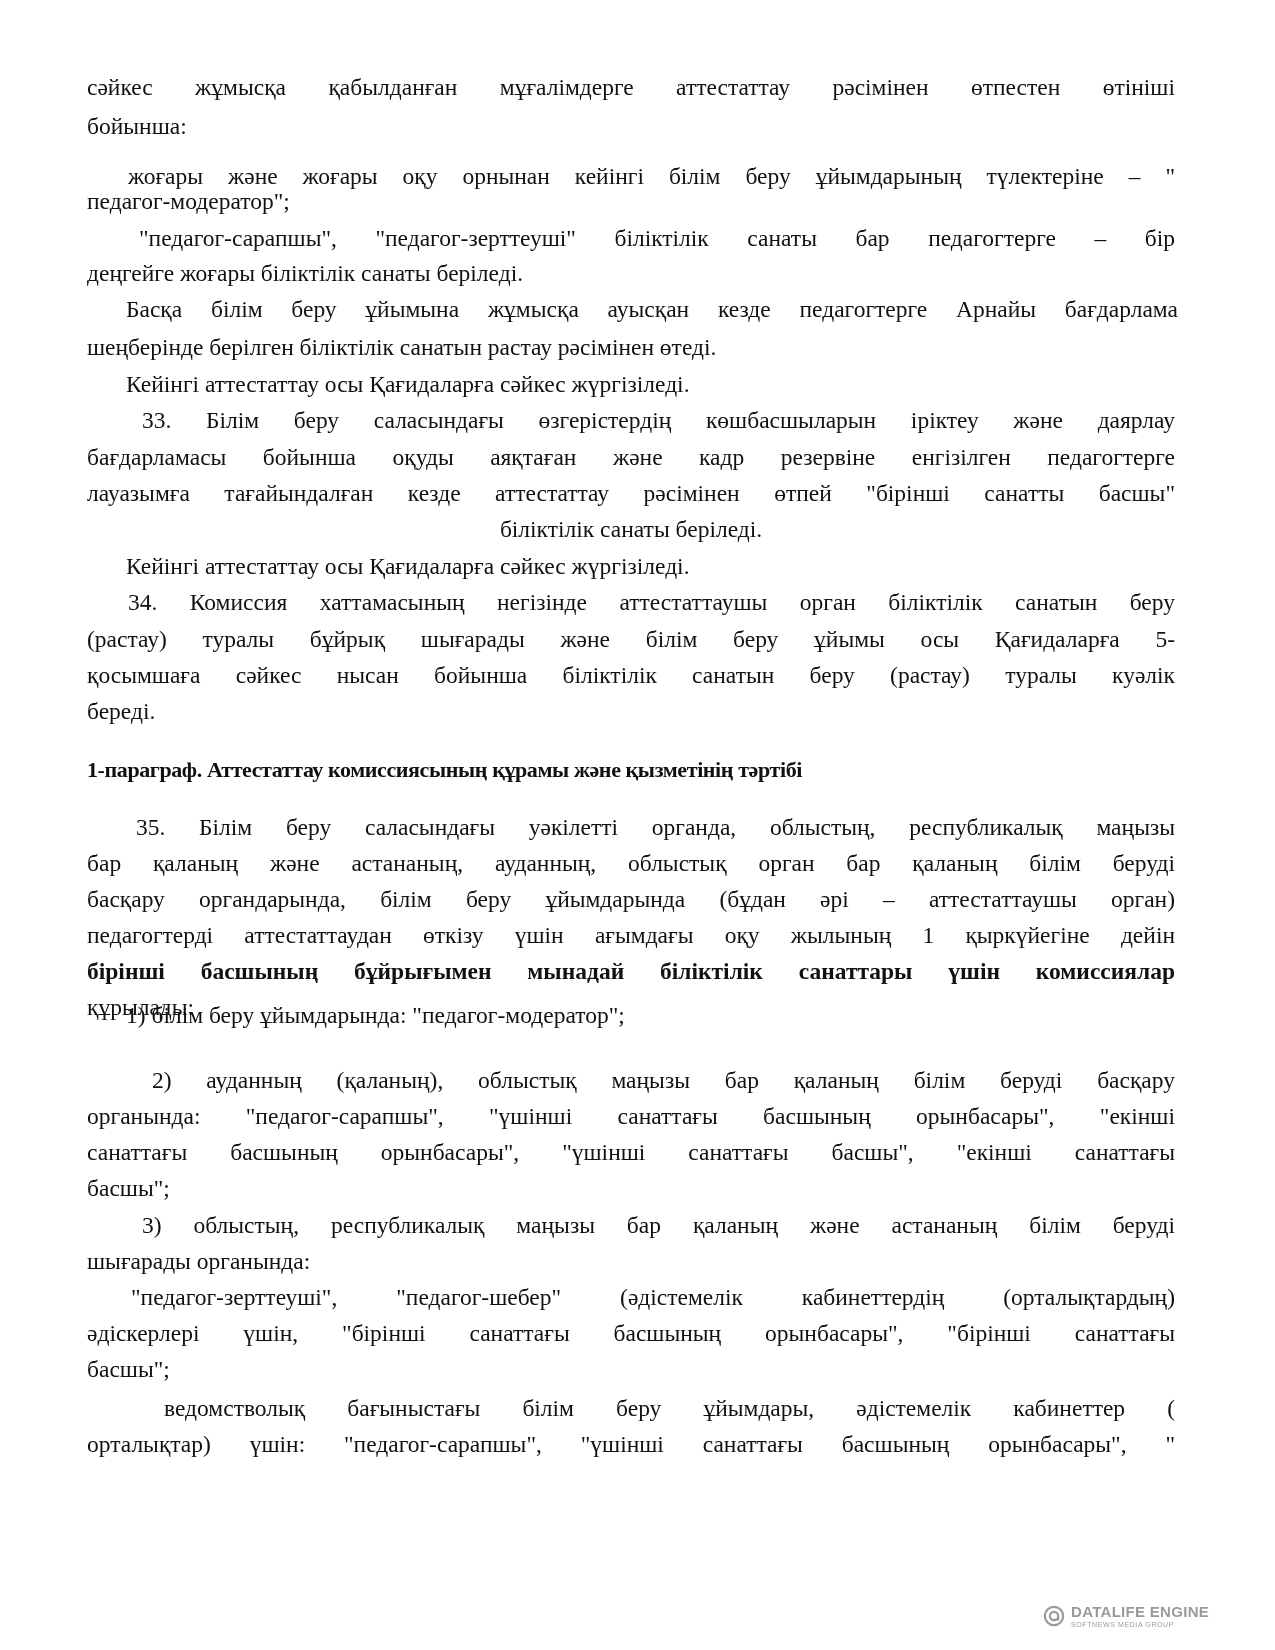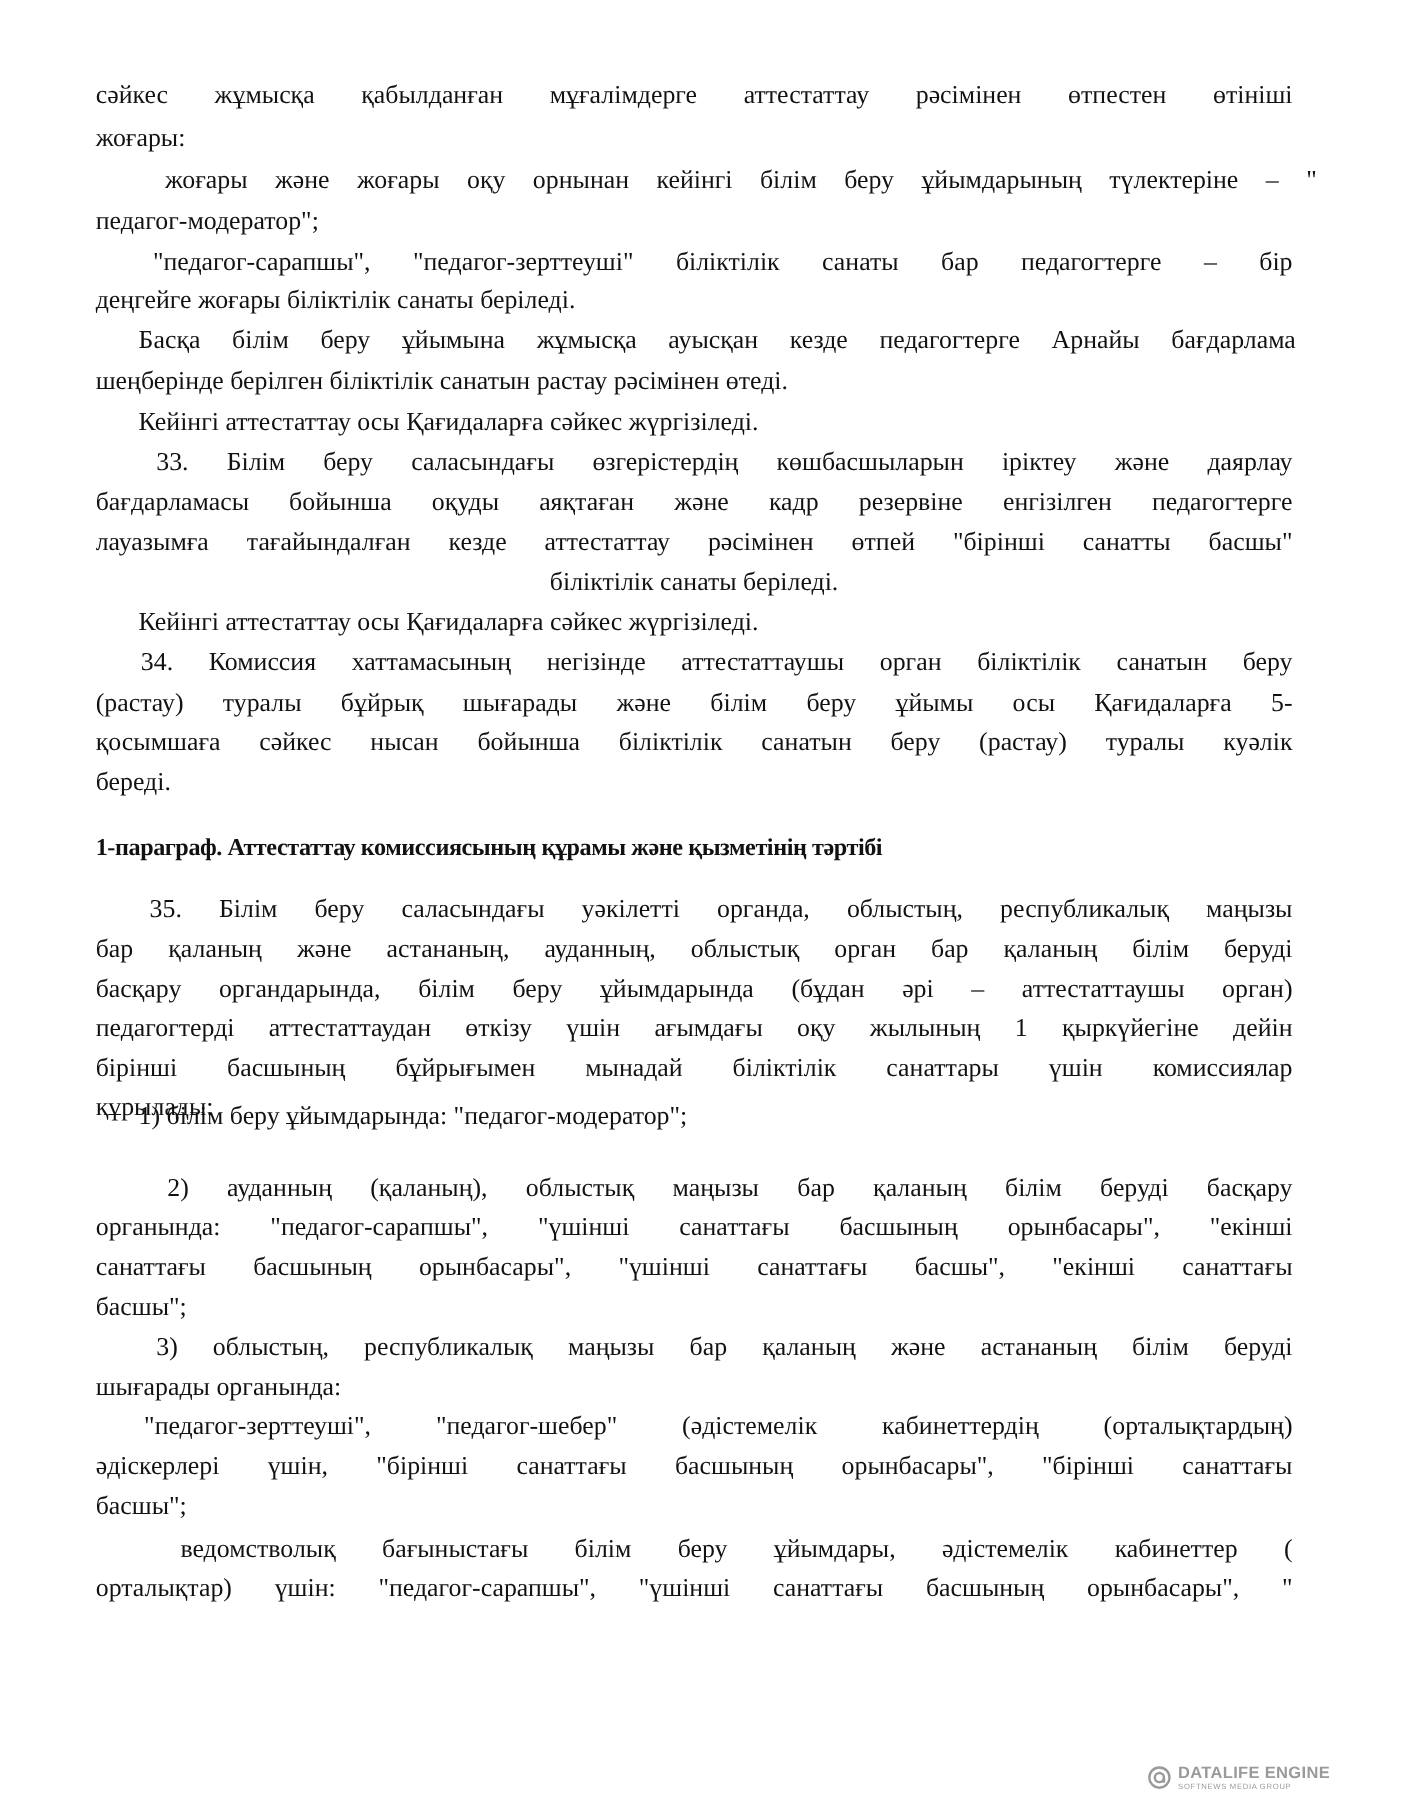--- a/index.html
+++ b/index.html
@@ -29,22 +29,22 @@
     .wm-text { display: flex; flex-direction: column; line-height: 1; }
     .wm-title { font-size: 15px; font-weight: bold; letter-spacing: 0.3px; }
     .wm-sub { font-size: 7px; letter-spacing: 0.6px; margin-top: 2px; }
   </style>
 </head>
 <body>
 
 <div class="page">
 
   <div class="line j" style="top:72px;">сәйкес жұмысқа қабылданған мұғалімдерге аттестаттау рәсімінен өтпестен өтініші</div>
-  <div class="line" style="top:111px;">жоғары:</div>
-  <div class="line j" style="top:149px; left:128px; width:1047px;margin-left:22px;">жоғары және жоғары оқу орнынан кейінгі білім беру ұйымдарының түлектеріне – "</div>
+  <div class="line" style="top:111px;">бойынша:</div>
+  <div class="line j" style="top:161px; left:128px; width:1047px;">жоғары және жоғары оқу орнынан кейінгі білім беру ұйымдарының түлектеріне – "</div>
   <div class="line" style="top:186px;">педагог-модератор";</div>
   <div class="line j" style="top:223px; left:139px; width:1036px;">"педагог-сарапшы", "педагог-зерттеуші" біліктілік санаты бар педагогтерге – бір</div>
   <div class="line j" style="top:294px; left:126px; width:1052px;">Басқа білім беру ұйымына жұмысқа ауысқан кезде педагогтерге Арнайы бағдарлама</div>
   <div class="line" style="top:258px;">деңгейге жоғары біліктілік санаты беріледі.</div>
   <div class="line" style="top:332px;">шеңберінде берілген біліктілік санатын растау рәсімінен өтеді.</div>
   <div class="line" style="top:369px; left:126px;">Кейінгі аттестаттау осы Қағидаларға сәйкес жүргізіледі.</div>
 
   <div class="line j" style="top:405px; left:142px; width:1033px;">33. Білім беру саласындағы өзгерістердің көшбасшыларын іріктеу және даярлау</div>
   <div class="line j" style="top:442px;">бағдарламасы бойынша оқуды аяқтаған және кадр резервіне енгізілген педагогтерге</div>
   <div class="line j" style="top:478px;">лауазымға тағайындалған кезде аттестаттау рәсімінен өтпей "бірінші санатты басшы"</div>
@@ -55,21 +55,21 @@
   <div class="line j" style="top:624px;">(растау) туралы бұйрық шығарады және білім беру ұйымы осы Қағидаларға 5-</div>
   <div class="line j" style="top:660px;">қосымшаға сәйкес нысан бойынша біліктілік санатын беру (растау) туралы куәлік</div>
   <div class="line" style="top:696px;">береді.</div>
 
   <div class="heading" style="top:755px;">1-параграф. Аттестаттау комиссиясының құрамы және қызметінің тәртібі</div>
 
   <div class="line j" style="top:812px; left:136px; width:1039px;">35. Білім беру саласындағы уәкілетті органда, облыстың, республикалық маңызы</div>
   <div class="line j" style="top:848px;">бар қаланың және астананың, ауданның, облыстық орган бар қаланың білім беруді</div>
   <div class="line j" style="top:884px;">басқару органдарында, білім беру ұйымдарында (бұдан әрі – аттестаттаушы орган)</div>
   <div class="line j" style="top:920px;">педагогтерді аттестаттаудан өткізу үшін ағымдағы оқу жылының 1 қыркүйегіне дейін</div>
-  <div class="line j" style="top:956px;">бірінші басшының бұйрығымен мынадай біліктілік санаттары үшін комиссиялар</div>
+  <div class="line j" style="top:956px;font-weight:bold;">бірінші басшының бұйрығымен мынадай біліктілік санаттары үшін комиссиялар</div>
   <div class="line" style="top:992px;">құрылады:</div>
   <div class="line" style="top:1000px; left:126px;">1) білім беру ұйымдарында: "педагог-модератор";</div>
   <div class="line j" style="top:1065px; left:152px; width:1023px;">2) ауданның (қаланың), облыстық маңызы бар қаланың білім беруді басқару</div>
   <div class="line j" style="top:1101px;">органында: "педагог-сарапшы", "үшінші санаттағы басшының орынбасары", "екінші</div>
   <div class="line j" style="top:1137px;">санаттағы басшының орынбасары", "үшінші санаттағы басшы", "екінші санаттағы</div>
   <div class="line" style="top:1173px;">басшы";</div>
   <div class="line j" style="top:1210px; left:142px; width:1033px;">3) облыстың, республикалық маңызы бар қаланың және астананың білім беруді</div>
   <div class="line" style="top:1246px;">шығарады органында:</div>
   <div class="line j" style="top:1282px; left:131px; width:1044px;">"педагог-зерттеуші", "педагог-шебер" (әдістемелік кабинеттердің (орталықтардың)</div>
   <div class="line j" style="top:1318px;">әдіскерлері үшін, "бірінші санаттағы басшының орынбасары", "бірінші санаттағы</div>

